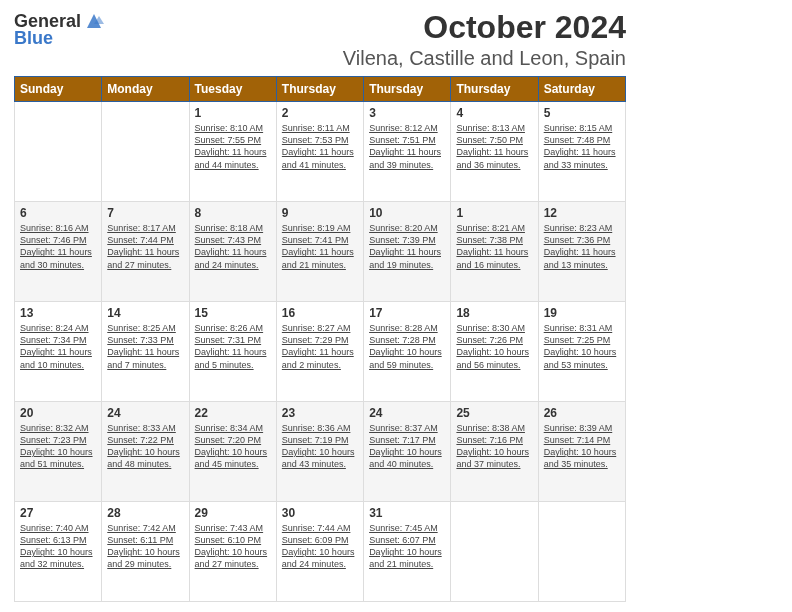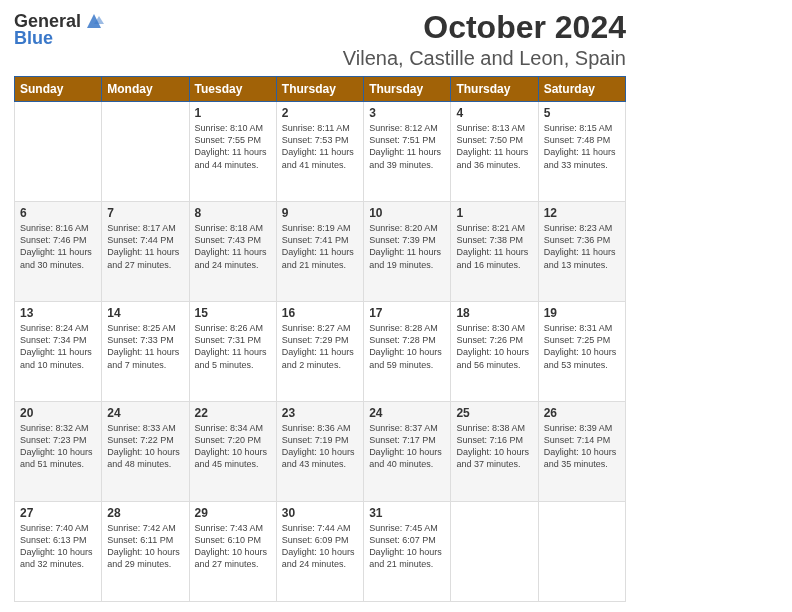--- a/index.html
+++ b/index.html
@@ -88,20 +88,21 @@
       font-size: 12px;
       font-weight: bold;
       color: #333;
       display: block;
       margin-bottom: 2px;
     }
     .day-info {
       font-size: 9px;
       color: #444;
       line-height: 1.35;
+      text-decoration: underline;
     }
   </style>
 </head>
 <body>
 
 <div class="page">
   <div class="header">
     <div class="logo">
       <div style="display:flex;flex-direction:column;align-items:flex-start;">
         <div style="display:flex;align-items:center;">

